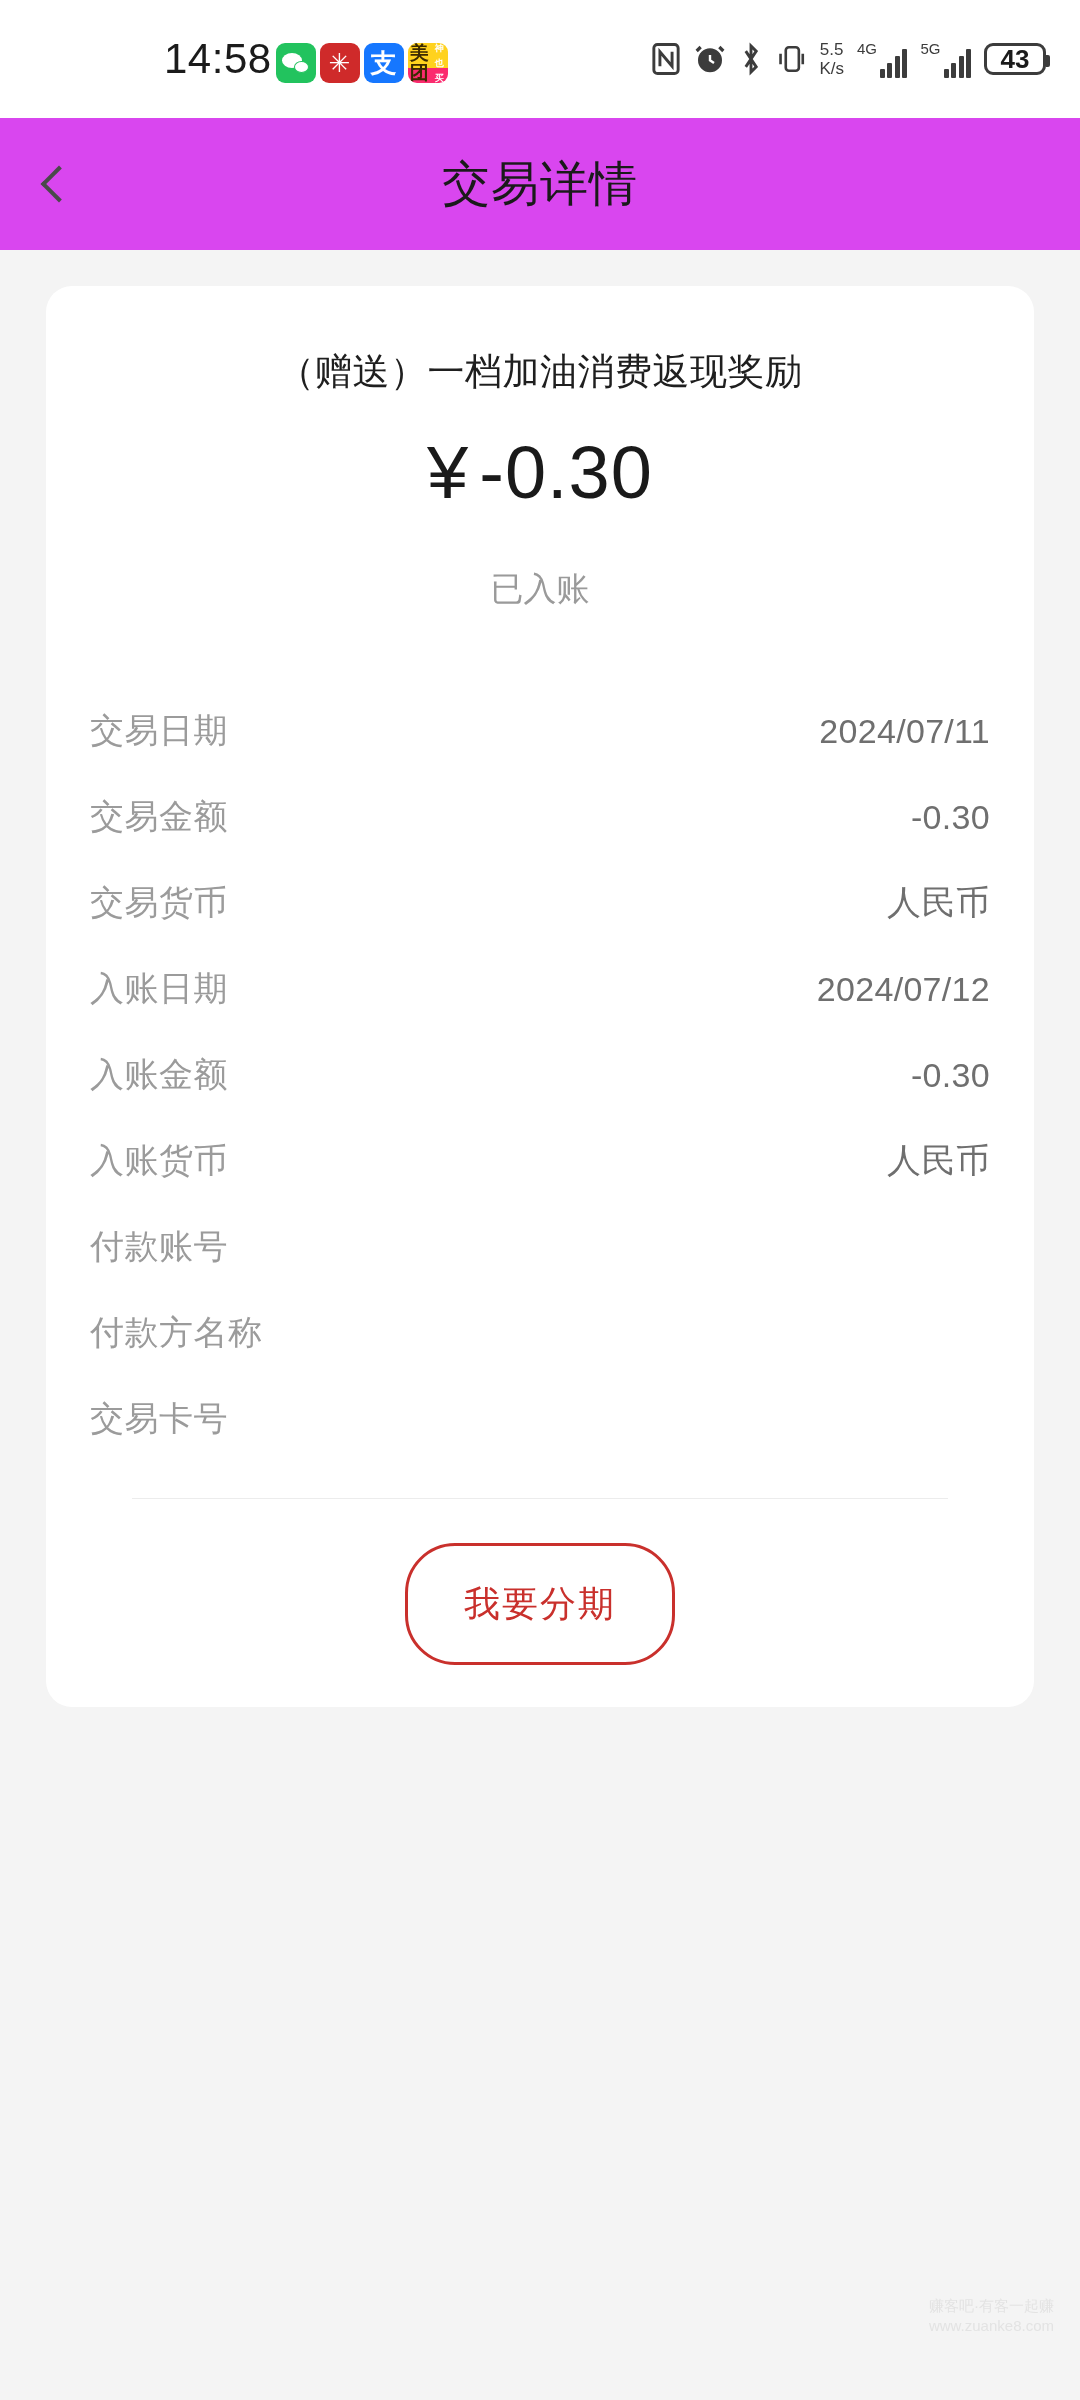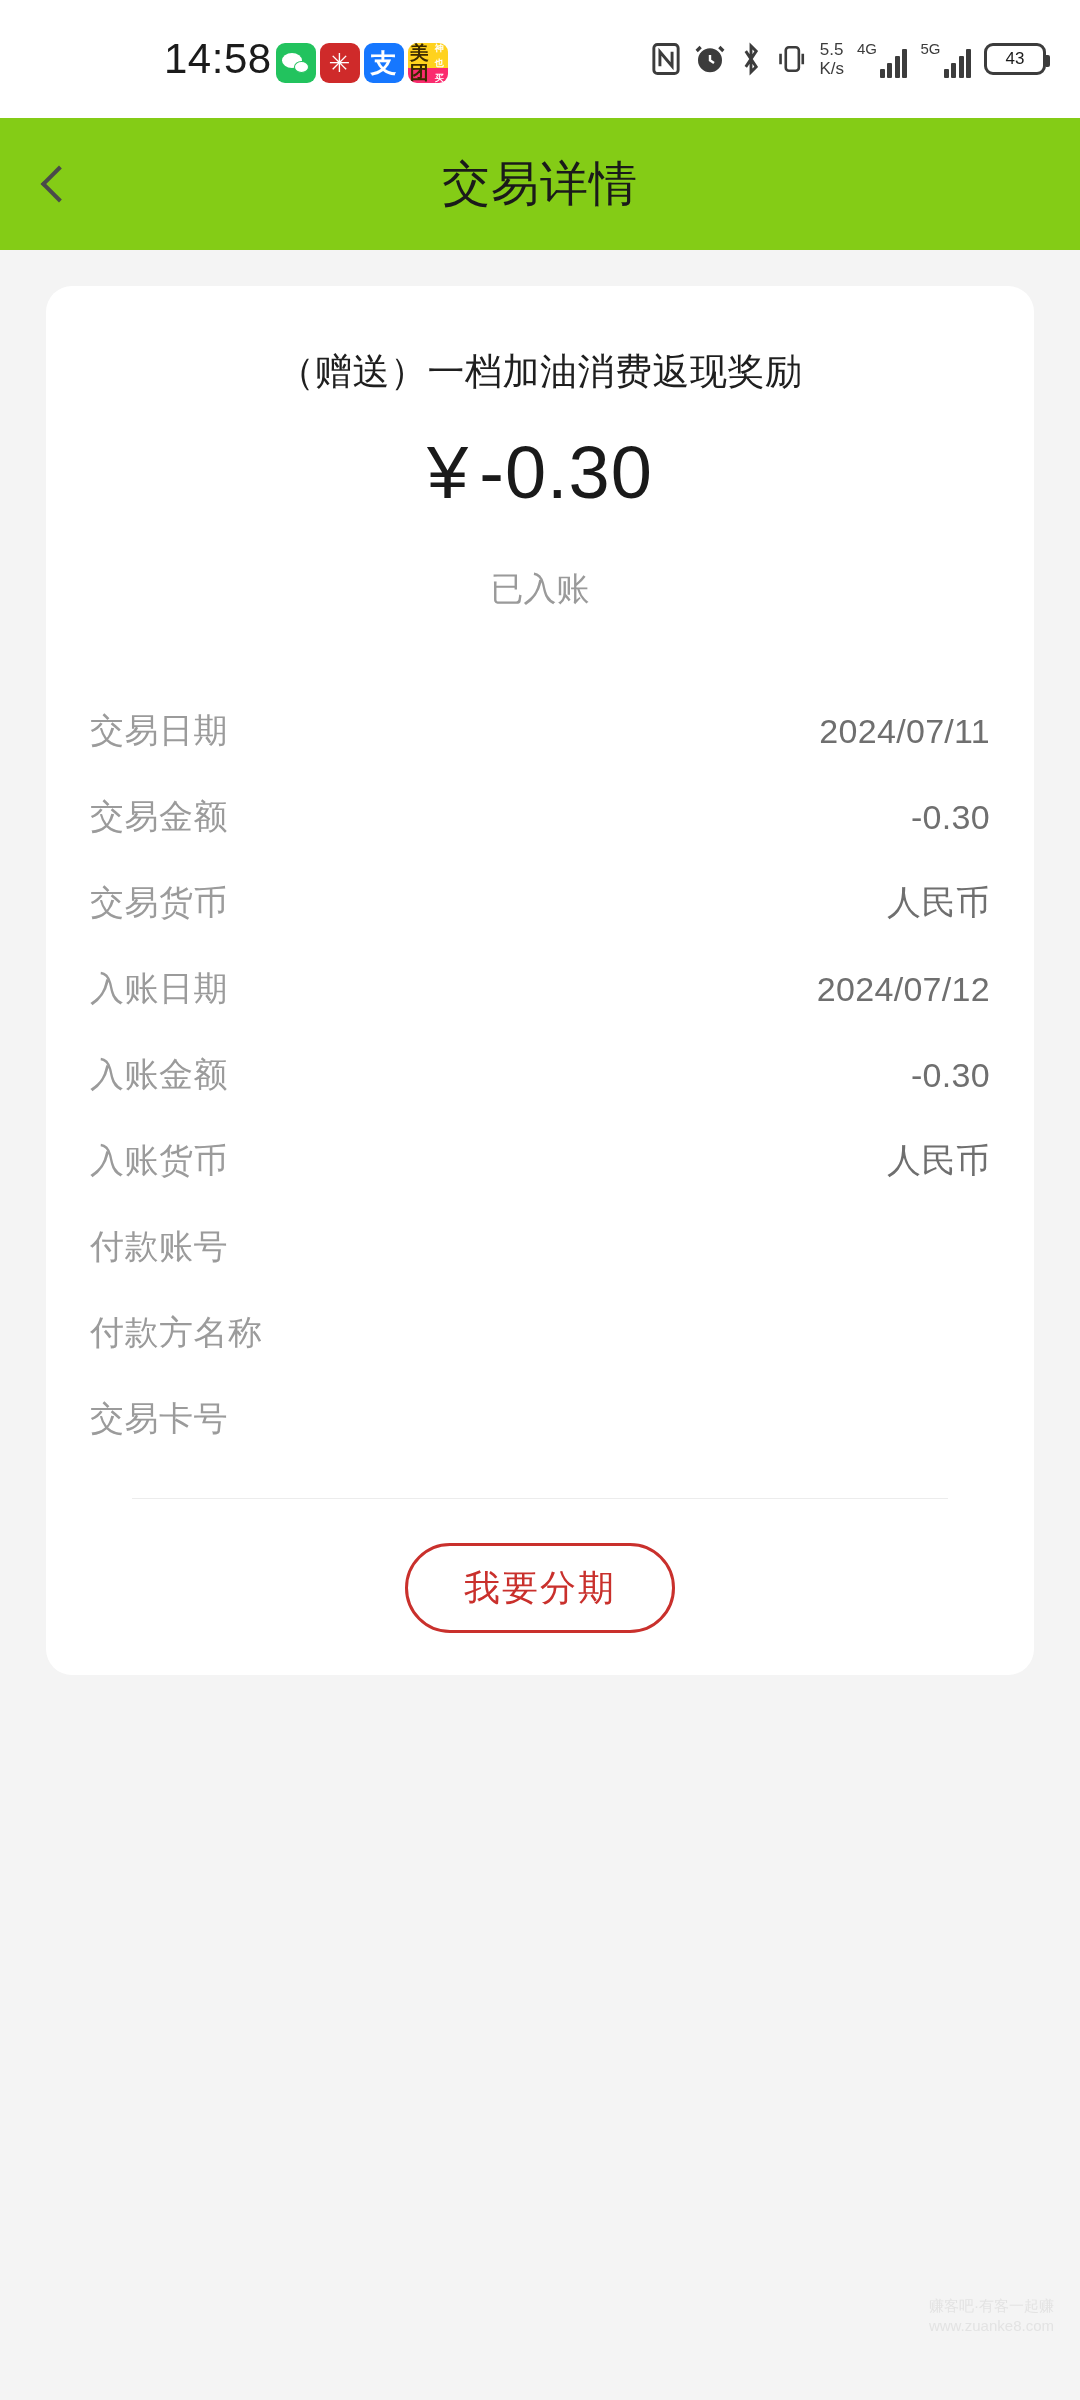--- a/index.html
+++ b/index.html
@@ -89,26 +89,26 @@
   .bars i:nth-child(3) { height: 22px; }
   .bars i:nth-child(4) { height: 29px; }
   .battery {
     width: 62px; height: 32px; border: 3px solid #3c3c3c; border-radius: 9px;
     display: flex; align-items: center; justify-content: center; position: relative;
   }
   .battery::after {
     content: ""; position: absolute; right: -7px; top: 9px;
     width: 4px; height: 12px; background: #3c3c3c; border-radius: 0 2px 2px 0;
   }
-  .battery span { font-size: 17px; color: #1b1b1b; font-weight: 400; }
+  .battery span { font-size: 26px; color: #1b1b1b; font-weight: 700; }
 
   
   .app-header {
     height: 132px;
-    background: #84cc16;
+    background: #d946ef;
     display: flex;
     align-items: center;
     position: relative;
   }
   .back-btn {
     width: 110px; height: 132px;
     display: flex; align-items: center; justify-content: center;
   }
   .chev {
     width: 26px; height: 26px;
@@ -187,21 +187,21 @@
     display: flex;
     justify-content: center;
     margin-top: 44px;
   }
   .installment-btn {
     border: 3px solid #c9302c;
     color: #c9302c;
     background: transparent;
     border-radius: 50px;
     font-size: 36px;
-    padding: 24px 56px;
+    padding: 40px 56px;
     font-family: inherit;
     letter-spacing: 2px;
     cursor: pointer;
     line-height: 1;
   }
 
   
   .watermark {
     position: absolute;
     right: 26px;

